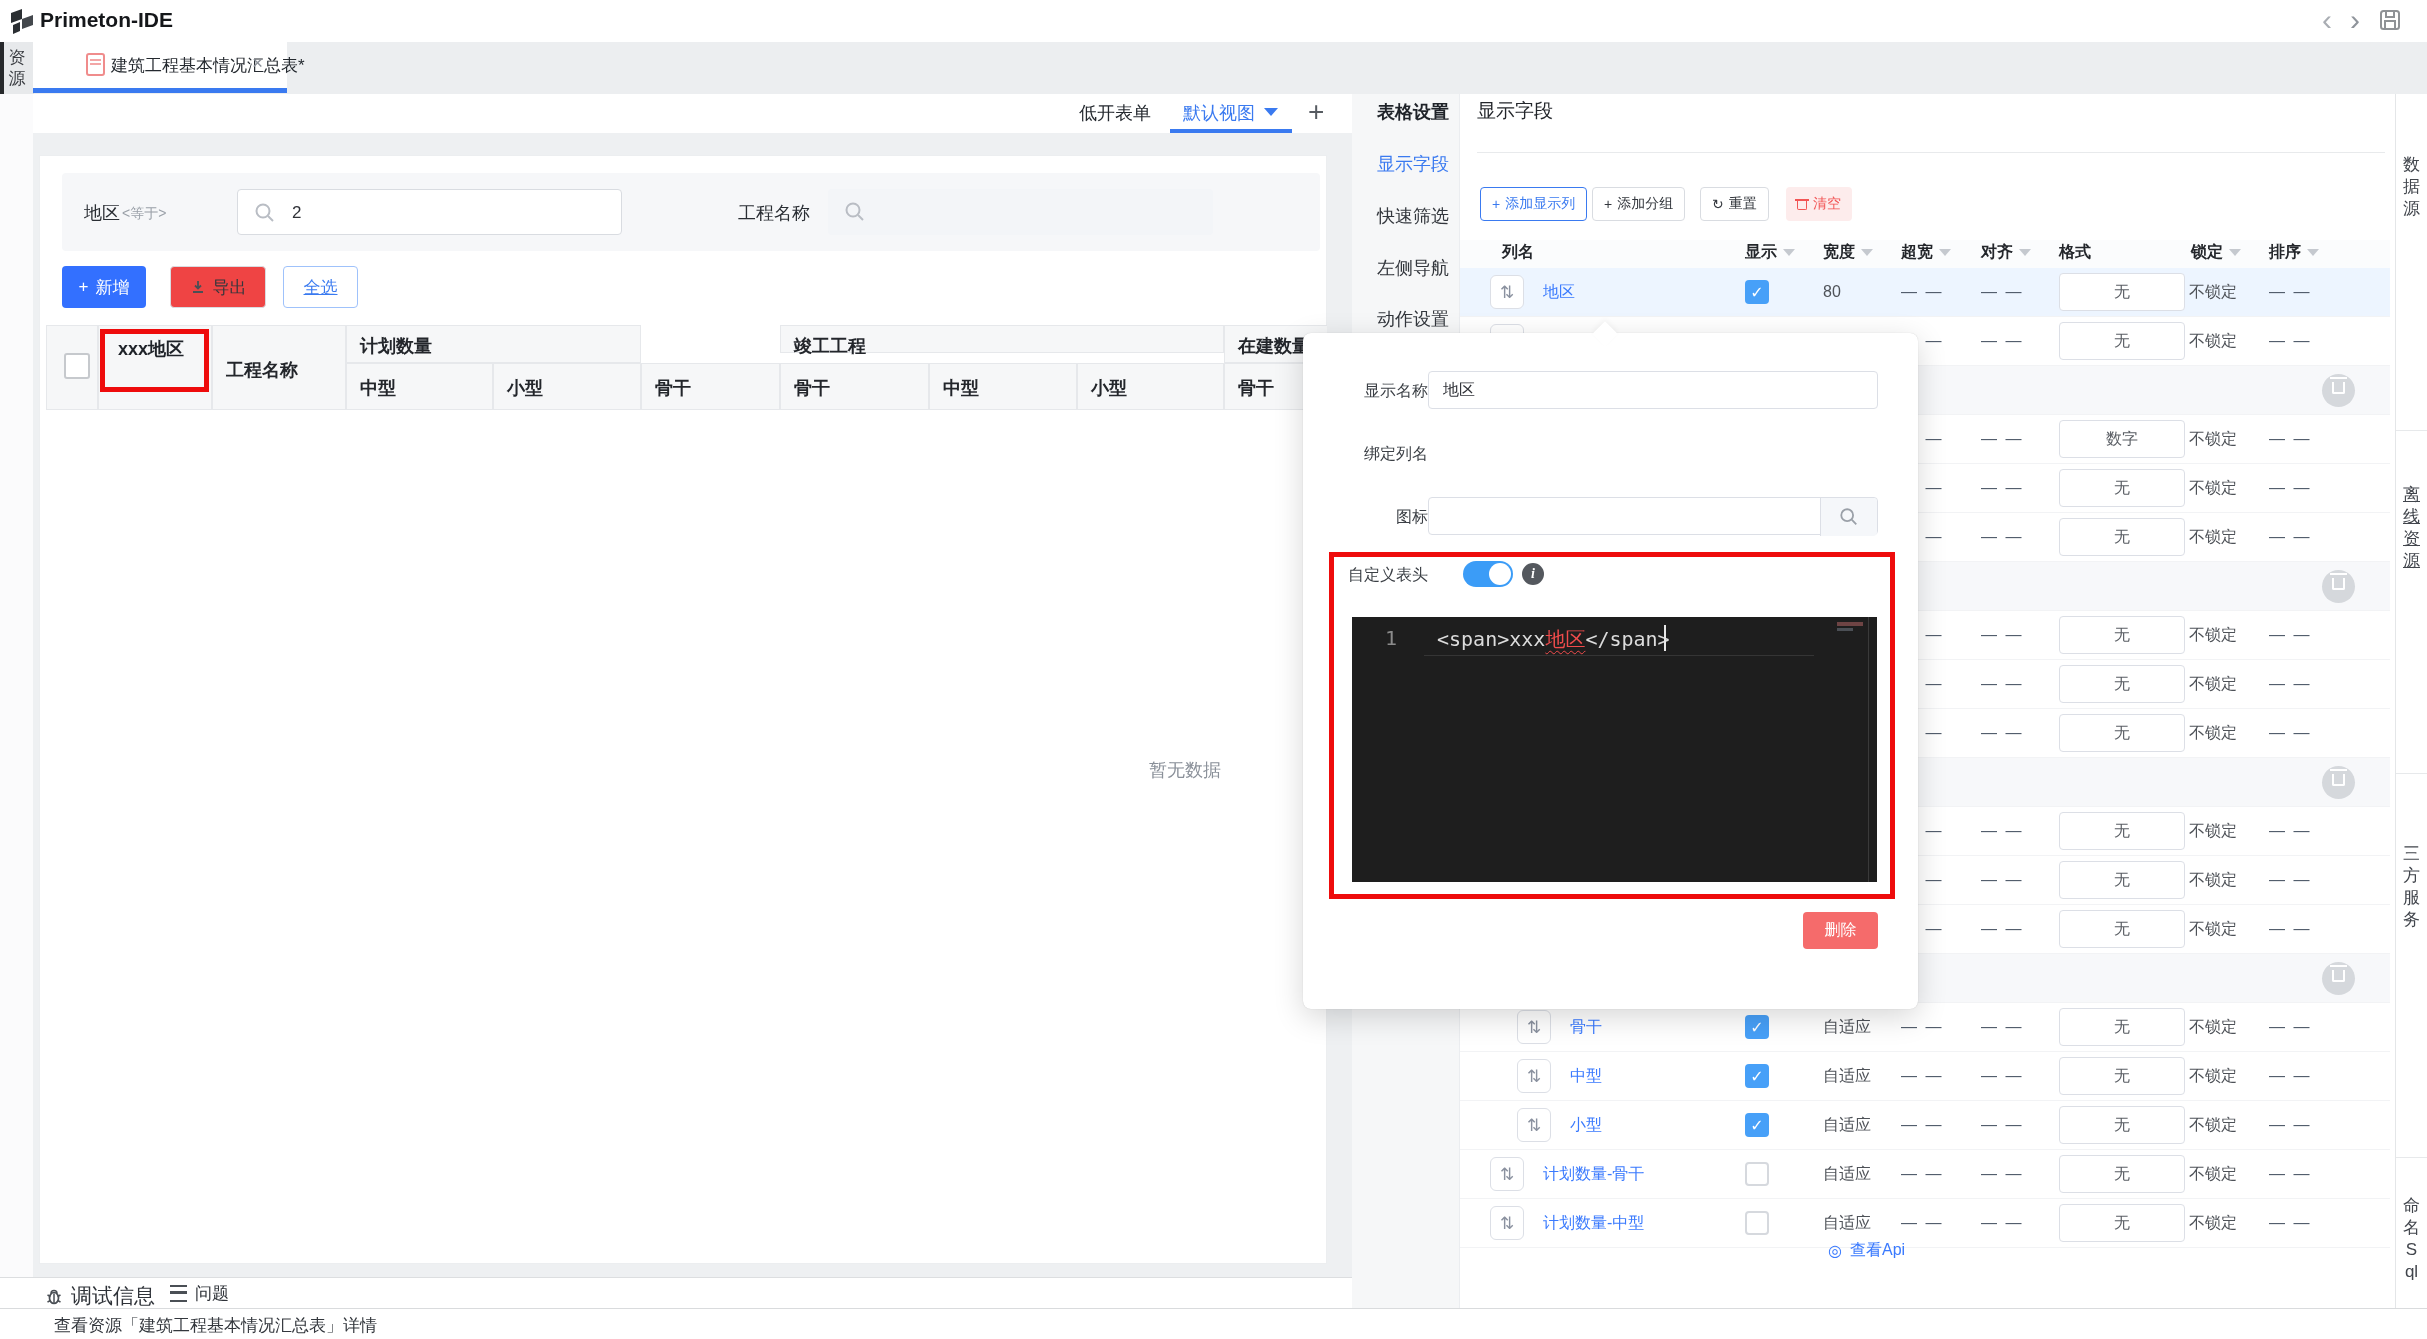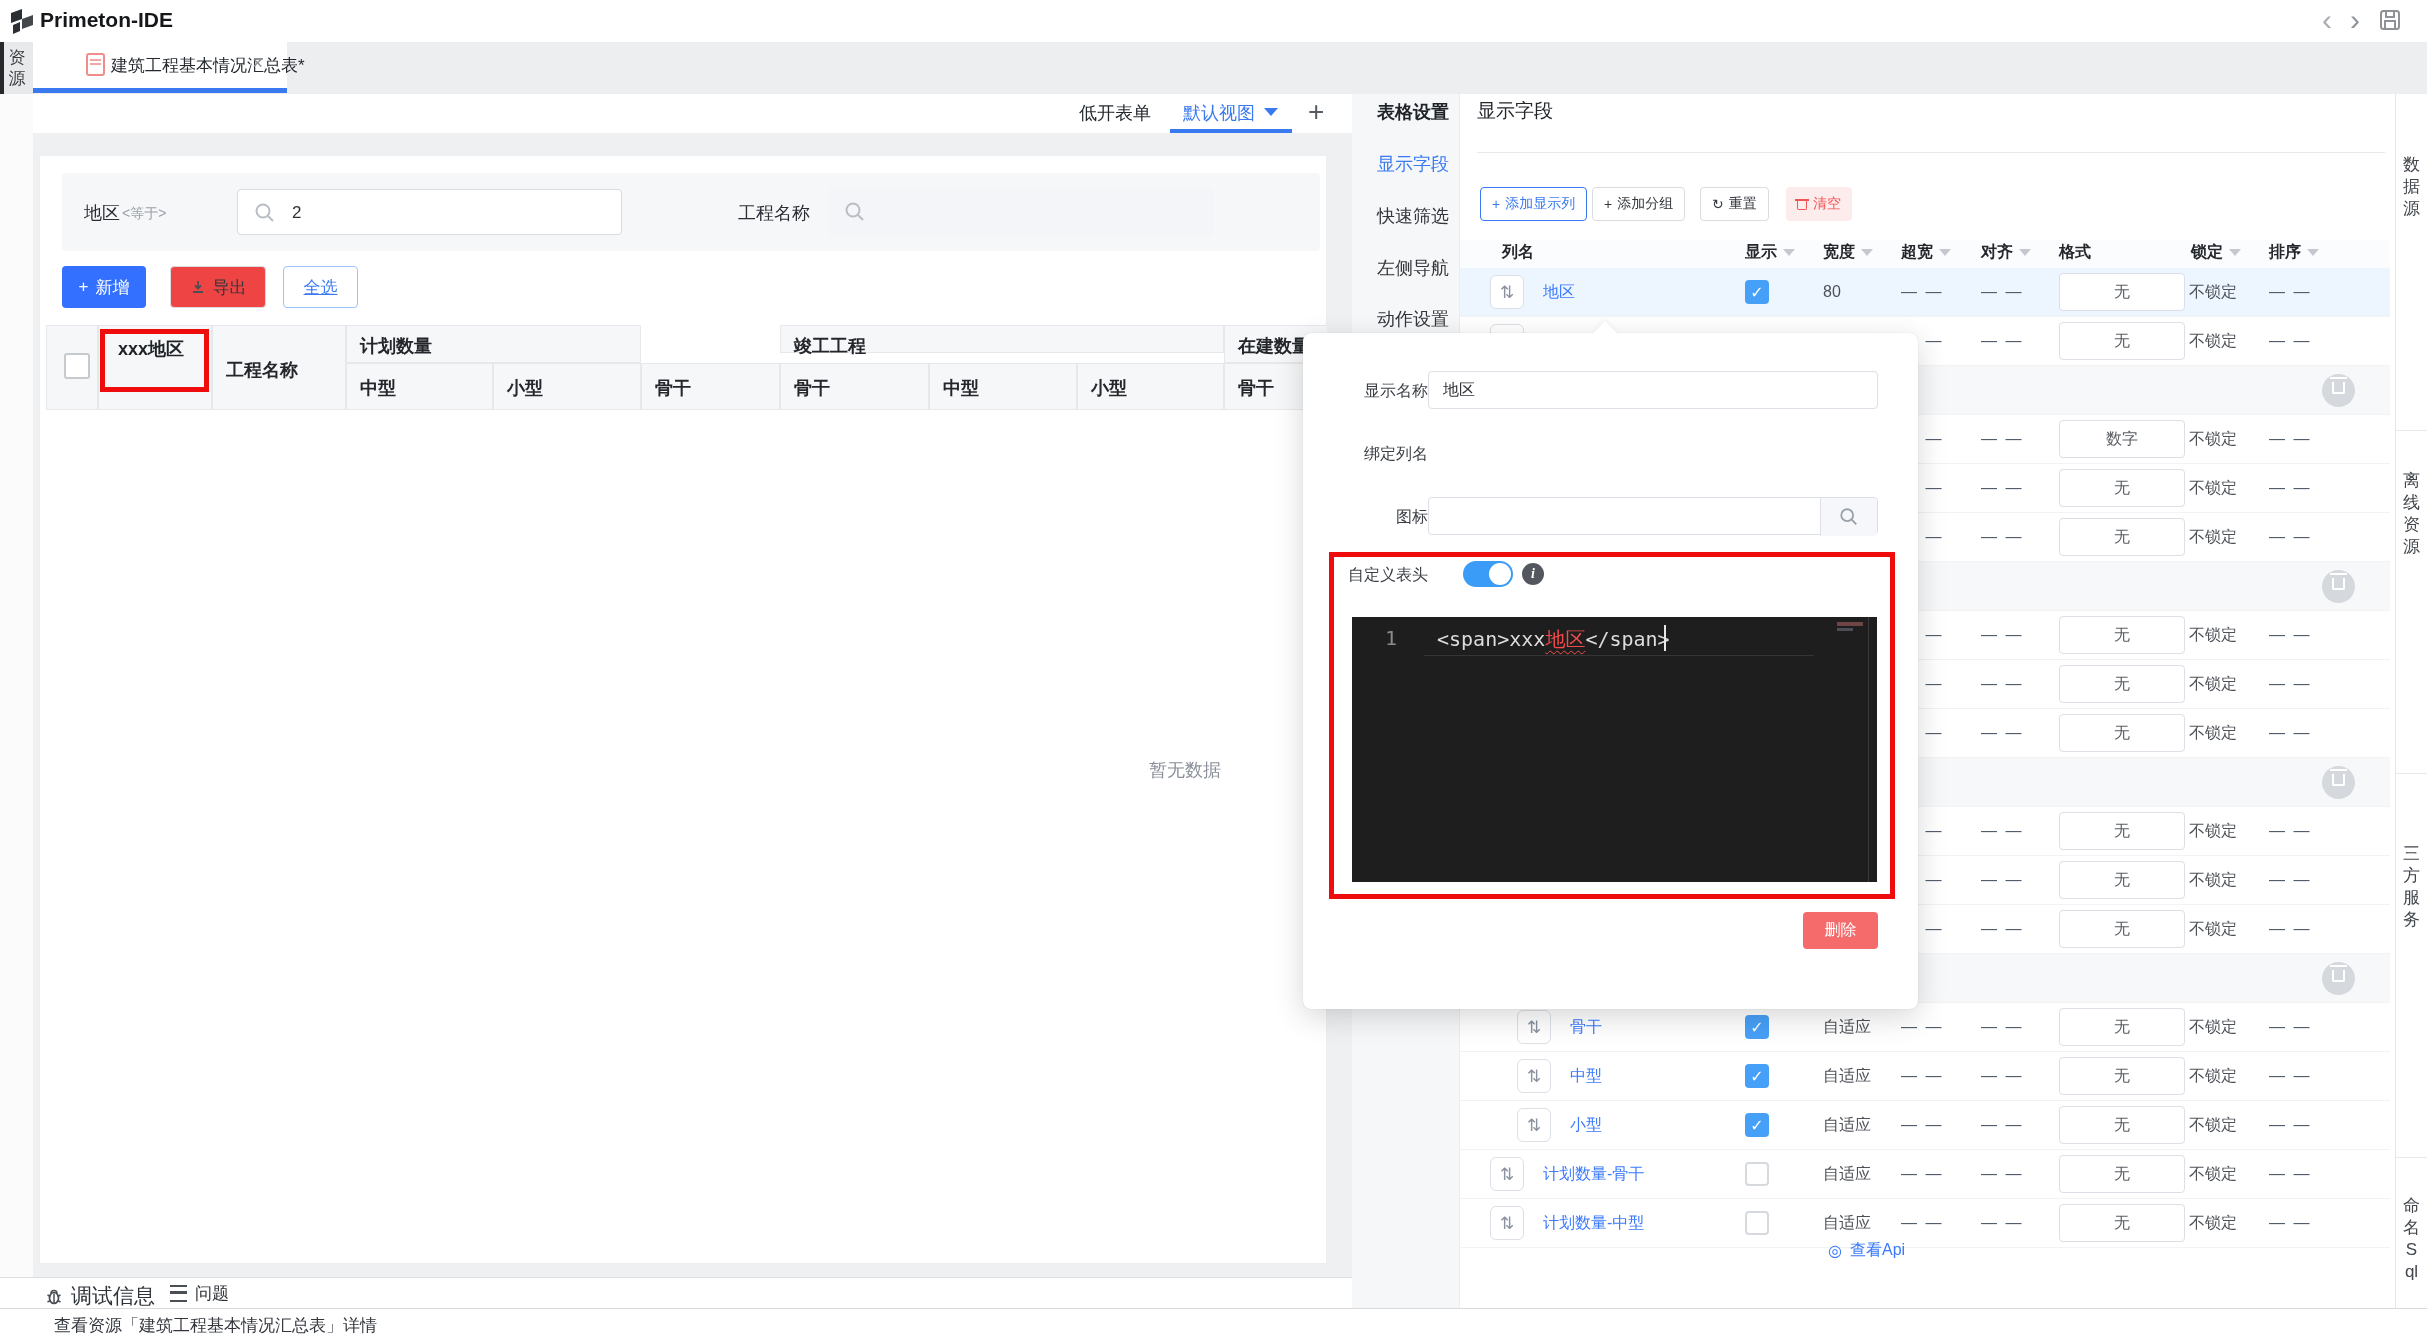--- a/index.html
+++ b/index.html
@@ -562,21 +562,21 @@
   <div class="abs" id="papi">
     <span>◎</span>
     <span>查看Api</span>
   </div>
 
   <div class="abs" id="right-rail"></div>
   <div class="rr-sec" style="left:2396px;top:94px;height:336px;">
       <div class="rr-txt" style="margin-top:60px;">数据源</div>
     </div>
   <div class="rr-sec" style="left:2396px;top:430px;height:343px;">
-      <div class="rr-txt" style="margin-top:40px;">离线资源</div>
+      <div class="rr-txt" style="margin-top:54px;text-decoration:underline;">离线资源</div>
     </div>
   <div class="rr-sec" style="left:2396px;top:773px;height:384px;">
       <div class="rr-txt" style="margin-top:70px;">三方服务</div>
     </div>
   <div class="rr-sec" style="left:2396px;top:1157px;height:151px;border-bottom:none;">
       <div class="rr-txt" style="margin-top:38px;">命名Sql</div>
     </div>
 
   <div class="abs" id="dialog">
     <div class="dlabel" style="top:48px;right:490px;">显示名称</div>

